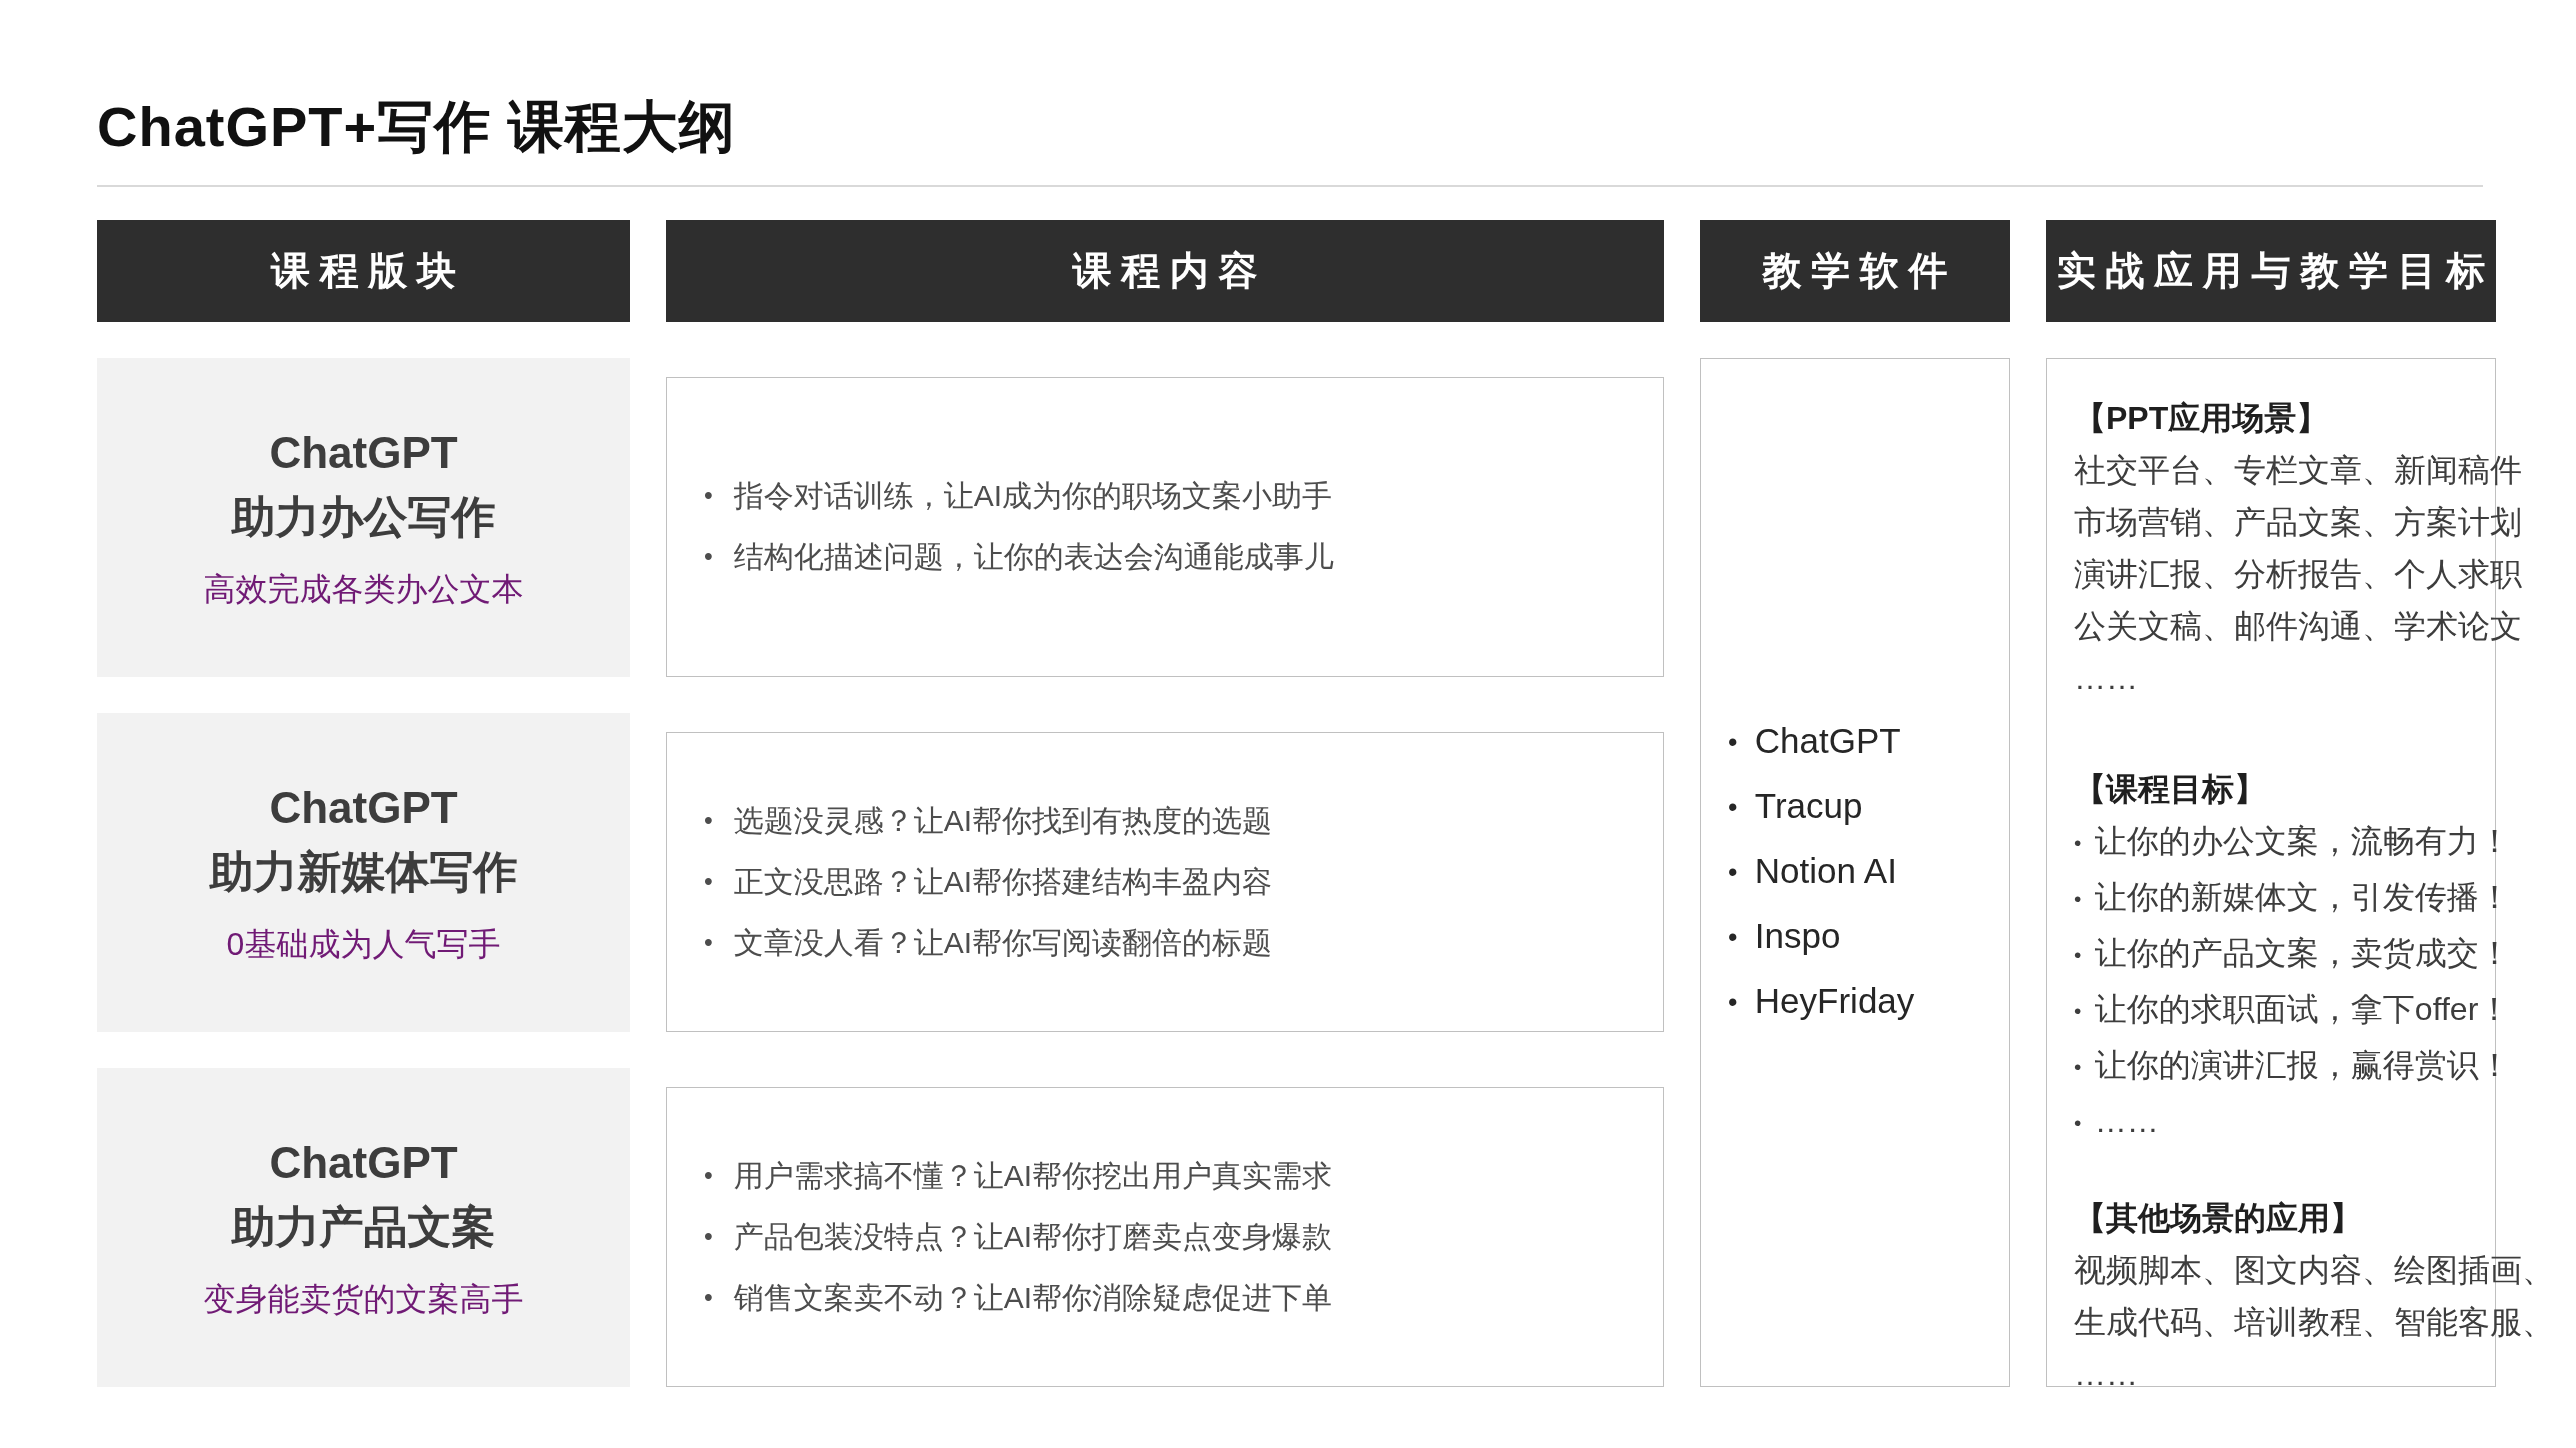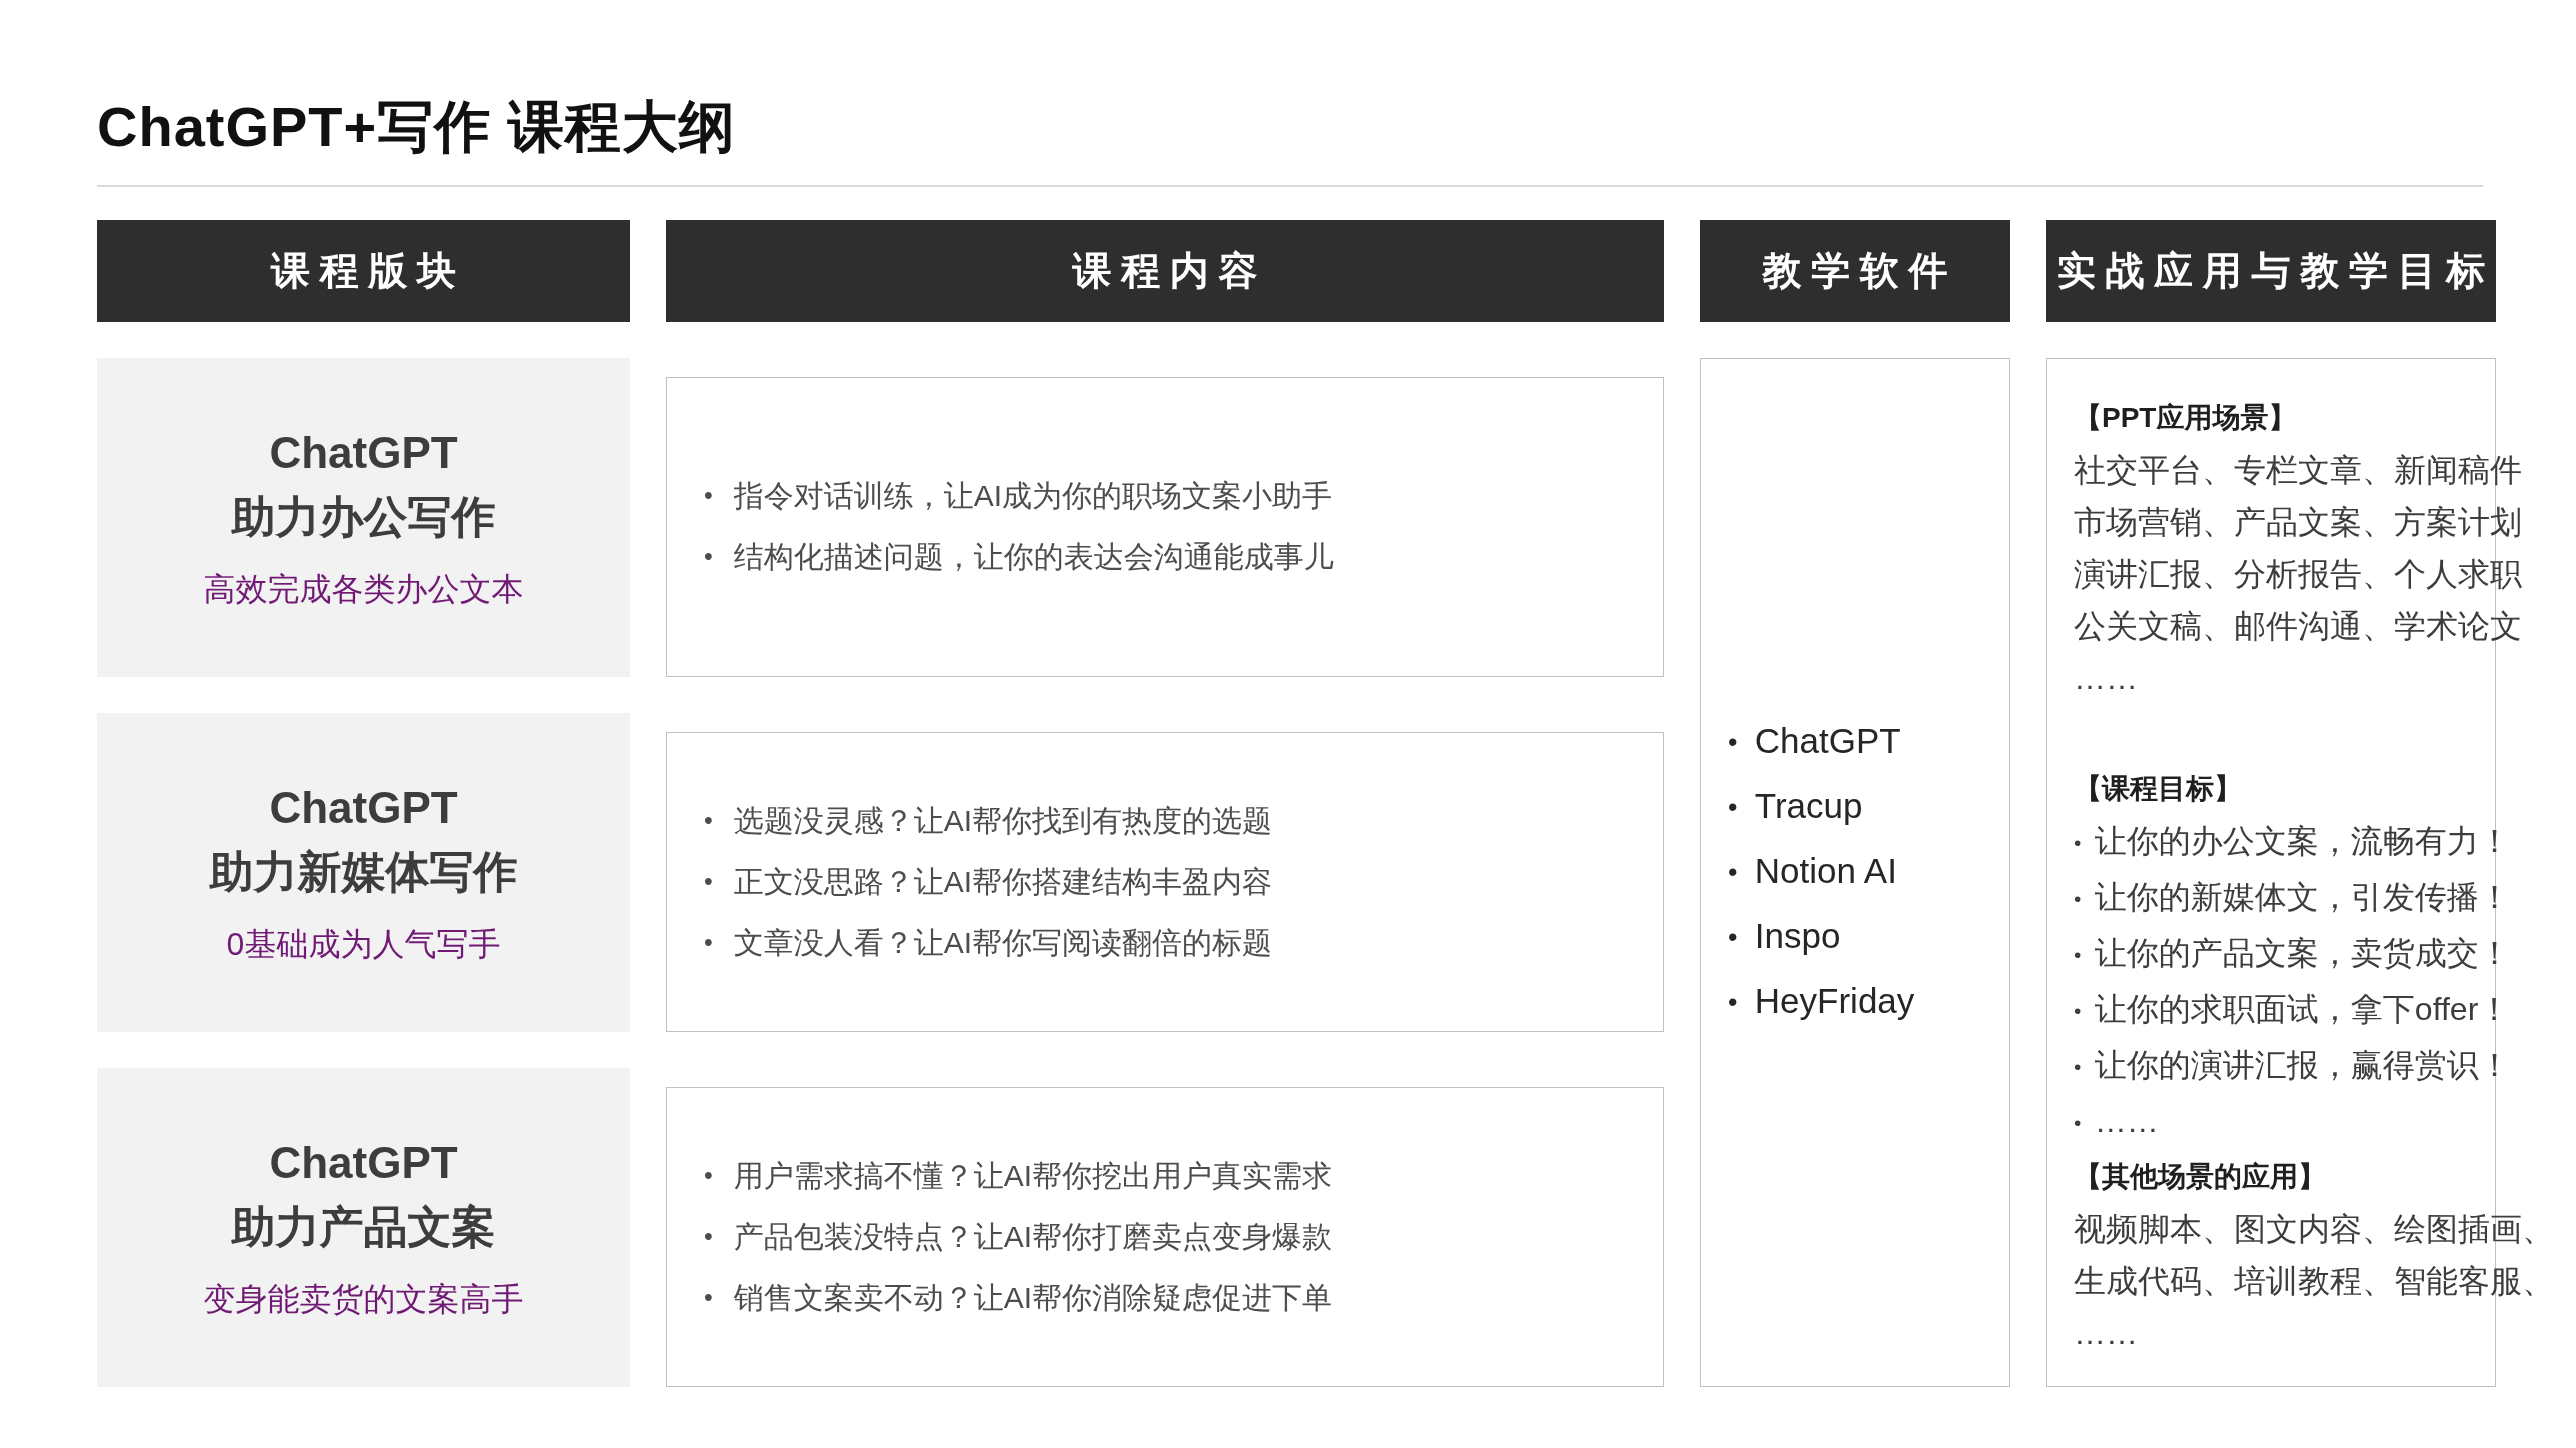--- a/index.html
+++ b/index.html
@@ -37,22 +37,22 @@
   .content li::before { content:"•"; font-size:25px; color:#4d4d4d;
                         margin-right:21px; position:relative; top:-1.9px; }
 
   .software { display:flex; align-items:center; padding-left:27px; }
   .software li { font-size:35px; color:#262626; line-height:61px; white-space:nowrap; }
   .software li::before { content:"•"; font-size:27px; color:#262626;
                          margin-right:17.4px; position:relative; top:-1.9px; }
 
   .goals { padding:33px 9.7px 0 27px; }
   .goals section.sec2 { margin-top:59px; }
-  .goals section.sec3 { }
-  .goals h3 { font-size:28px; font-weight:bold; color:#1f1f1f; line-height:52px; white-space:nowrap; }
+  .goals section.sec3 { margin-top:41px; }
+  .goals h3 { font-size:32px; font-weight:bold; color:#1f1f1f; line-height:52px; white-space:nowrap; }
   .goals .line { font-size:32px; color:#3d3d3d; line-height:52px; white-space:nowrap; }
   .goals .bulleted .line::before { content:"•"; font-size:21px; color:#3d3d3d;
                                    margin-right:13.5px; position:relative; top:-1.9px; }
 </style>
 </head>
 <body>
 
 <div class="page">
 
   <h1 class="title">ChatGPT+写作 课程大纲</h1>

